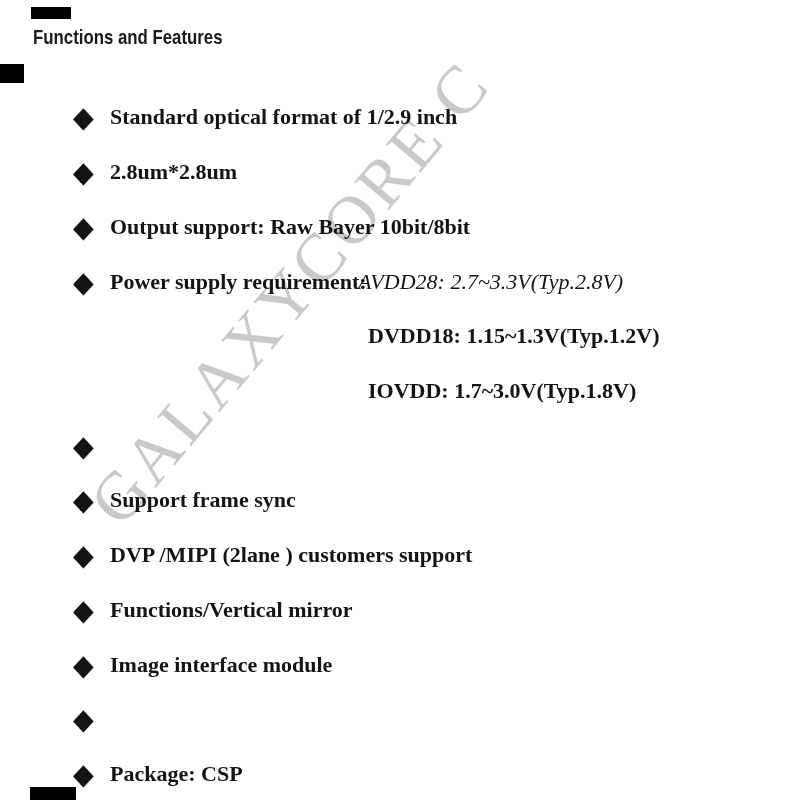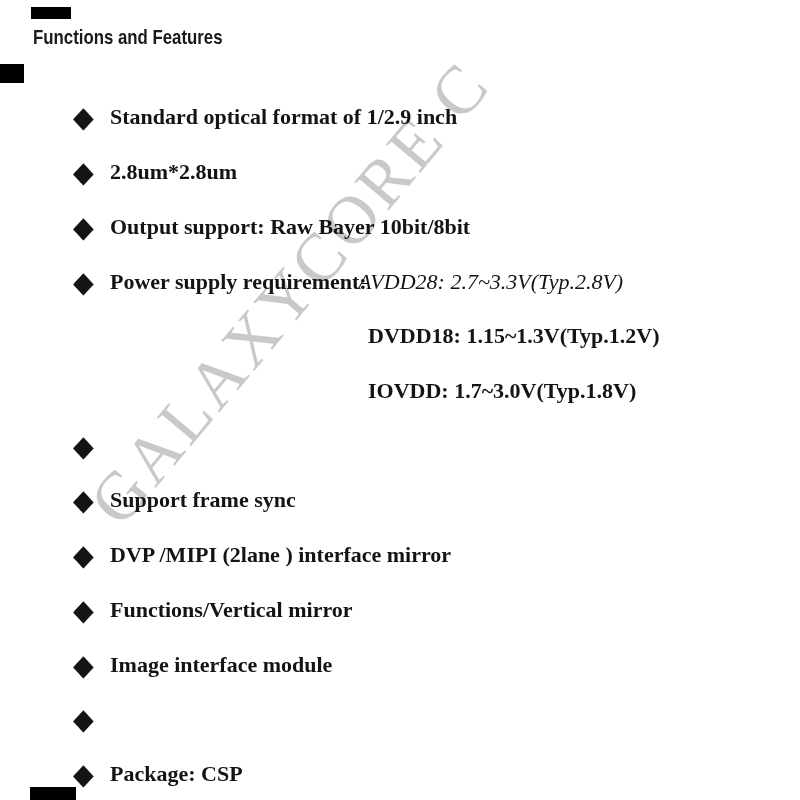--- a/index.html
+++ b/index.html
@@ -119,21 +119,21 @@
       </div>
       <div class="row">
         <span class="bullet">◆</span>
       </div>
       <div class="row">
         <span class="bullet">◆</span>
         <span class="feature-text">Support frame sync</span>
       </div>
       <div class="row">
         <span class="bullet">◆</span>
-        <span class="feature-text">DVP /MIPI (2lane ) interface mirror</span>
+        <span class="feature-text">DVP /MIPI (2lane ) customers support</span>
       </div>
       <div class="row">
         <span class="bullet">◆</span>
         <span class="feature-text">Functions/Vertical mirror</span>
       </div>
       <div class="row">
         <span class="bullet">◆</span>
         <span class="feature-text">Image interface module</span>
       </div>
       <div class="row">

